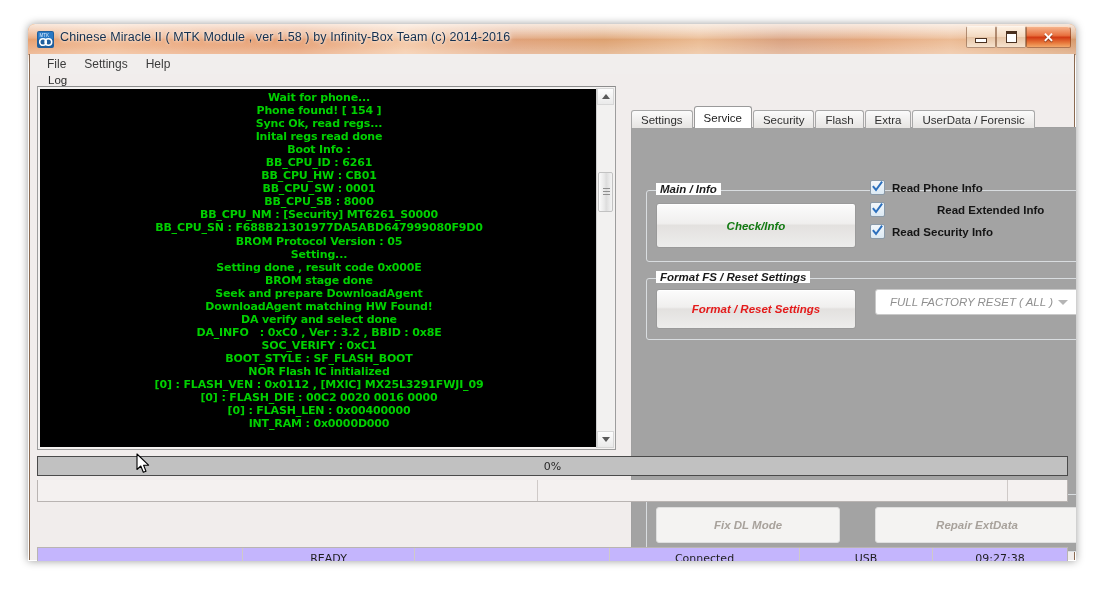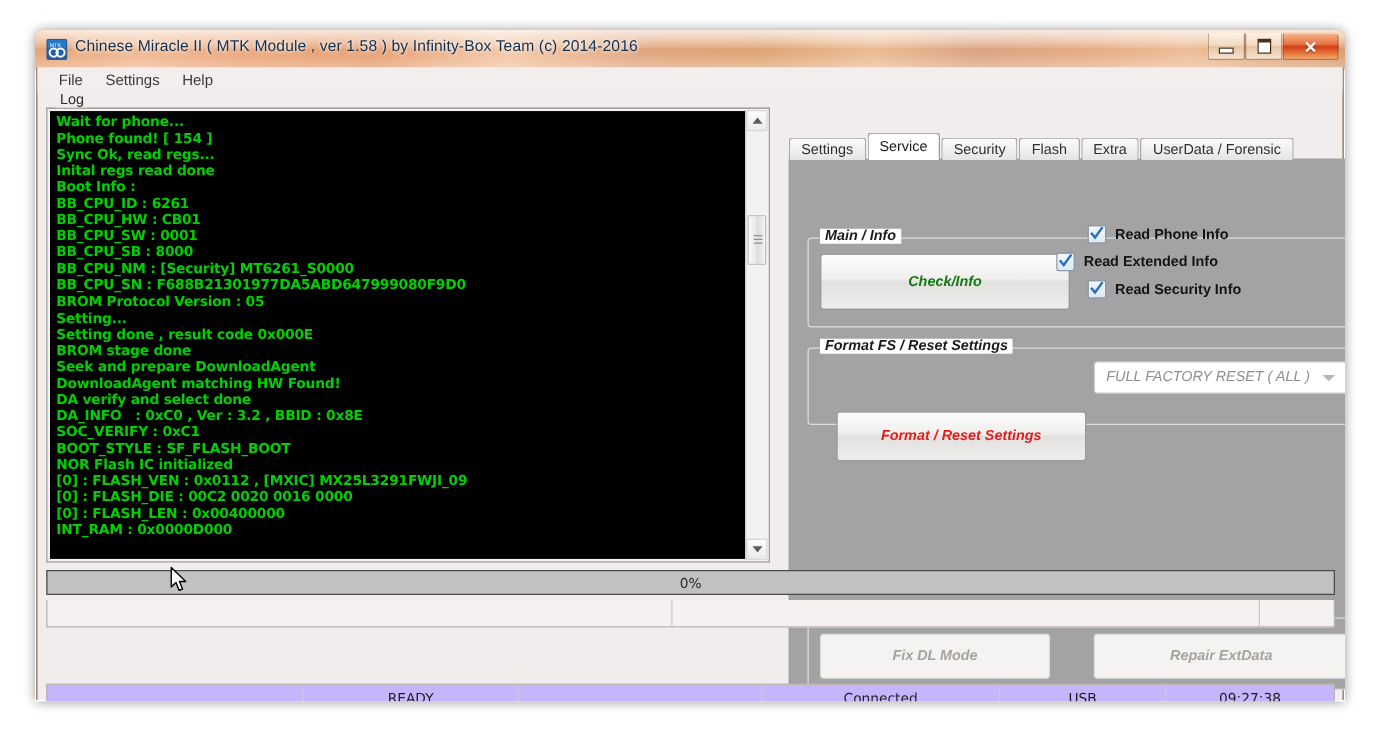--- a/index.html
+++ b/index.html
@@ -7,20 +7,21 @@
     width: 1109px; height: 591px;
     overflow: hidden;
     background: #ffffff;
     font-family: "Liberation Sans", sans-serif;
   }
 
   #root {
     position: relative;
     width: 1109px; height: 591px;
     background: #ffffff;
+    text-align: center;
   }
 
   
   .desk-glow {
     position: absolute; left: 0; top: 0; width: 1109px; height: 591px;
     background: #ffffff;
   }
 
   
   .window {
@@ -275,21 +276,21 @@
     border-radius: 3px;
     box-sizing: border-box;
     display: flex; align-items: center; justify-content: center;
     font-size: 11.5px;
     font-weight: bold;
     cursor: pointer;
     box-shadow: inset 0 1px 0 rgba(255,255,255,0.9);
   }
 
   #btn-check { left: 9px; top: 12px; width: 200px; height: 45px; color: #127a12; }
-  #btn-format{ left: 22px; top: 10px; width: 200px; height: 40px; color: #e41b1b; margin-top: 40px; }
+  #btn-format{ left: 9px; top: 10px; width: 200px; height: 40px; color: #e41b1b; }
 
   .btn-disabled {
     position: absolute;
     background: #f4f3f2;
     border: 1px solid #dedede;
     border-radius: 3px;
     box-sizing: border-box;
     display: flex; align-items: center; justify-content: center;
     font-size: 11.5px;
     font-weight: bold;
@@ -299,21 +300,21 @@
   #btn-fixdl  { left: 9px; top: 12px;  width: 184px; height: 36px; }
   #btn-repair { left: 228px; top: 12px; width: 204px; height: 36px; }
 
   
   .cb-row {
     position: absolute;
     display: flex; align-items: center;
     cursor: pointer;
   }
   #cb1 { left: 840px; top: 126px; }
-  #cb2 { left: 815px; top: 148px; }
+  #cb2 { left: 840px; top: 148px; gap: 45px; }
   #cb3 { left: 840px; top: 170px; }
   .cb-box {
     width: 13px; height: 13px;
     border: 1px solid #8b9aa8;
     background: linear-gradient(to bottom, #f2f7fb, #dce9f3);
     border-radius: 2px;
     position: relative;
     margin-right: 7px;
     flex: 0 0 auto;
   }

